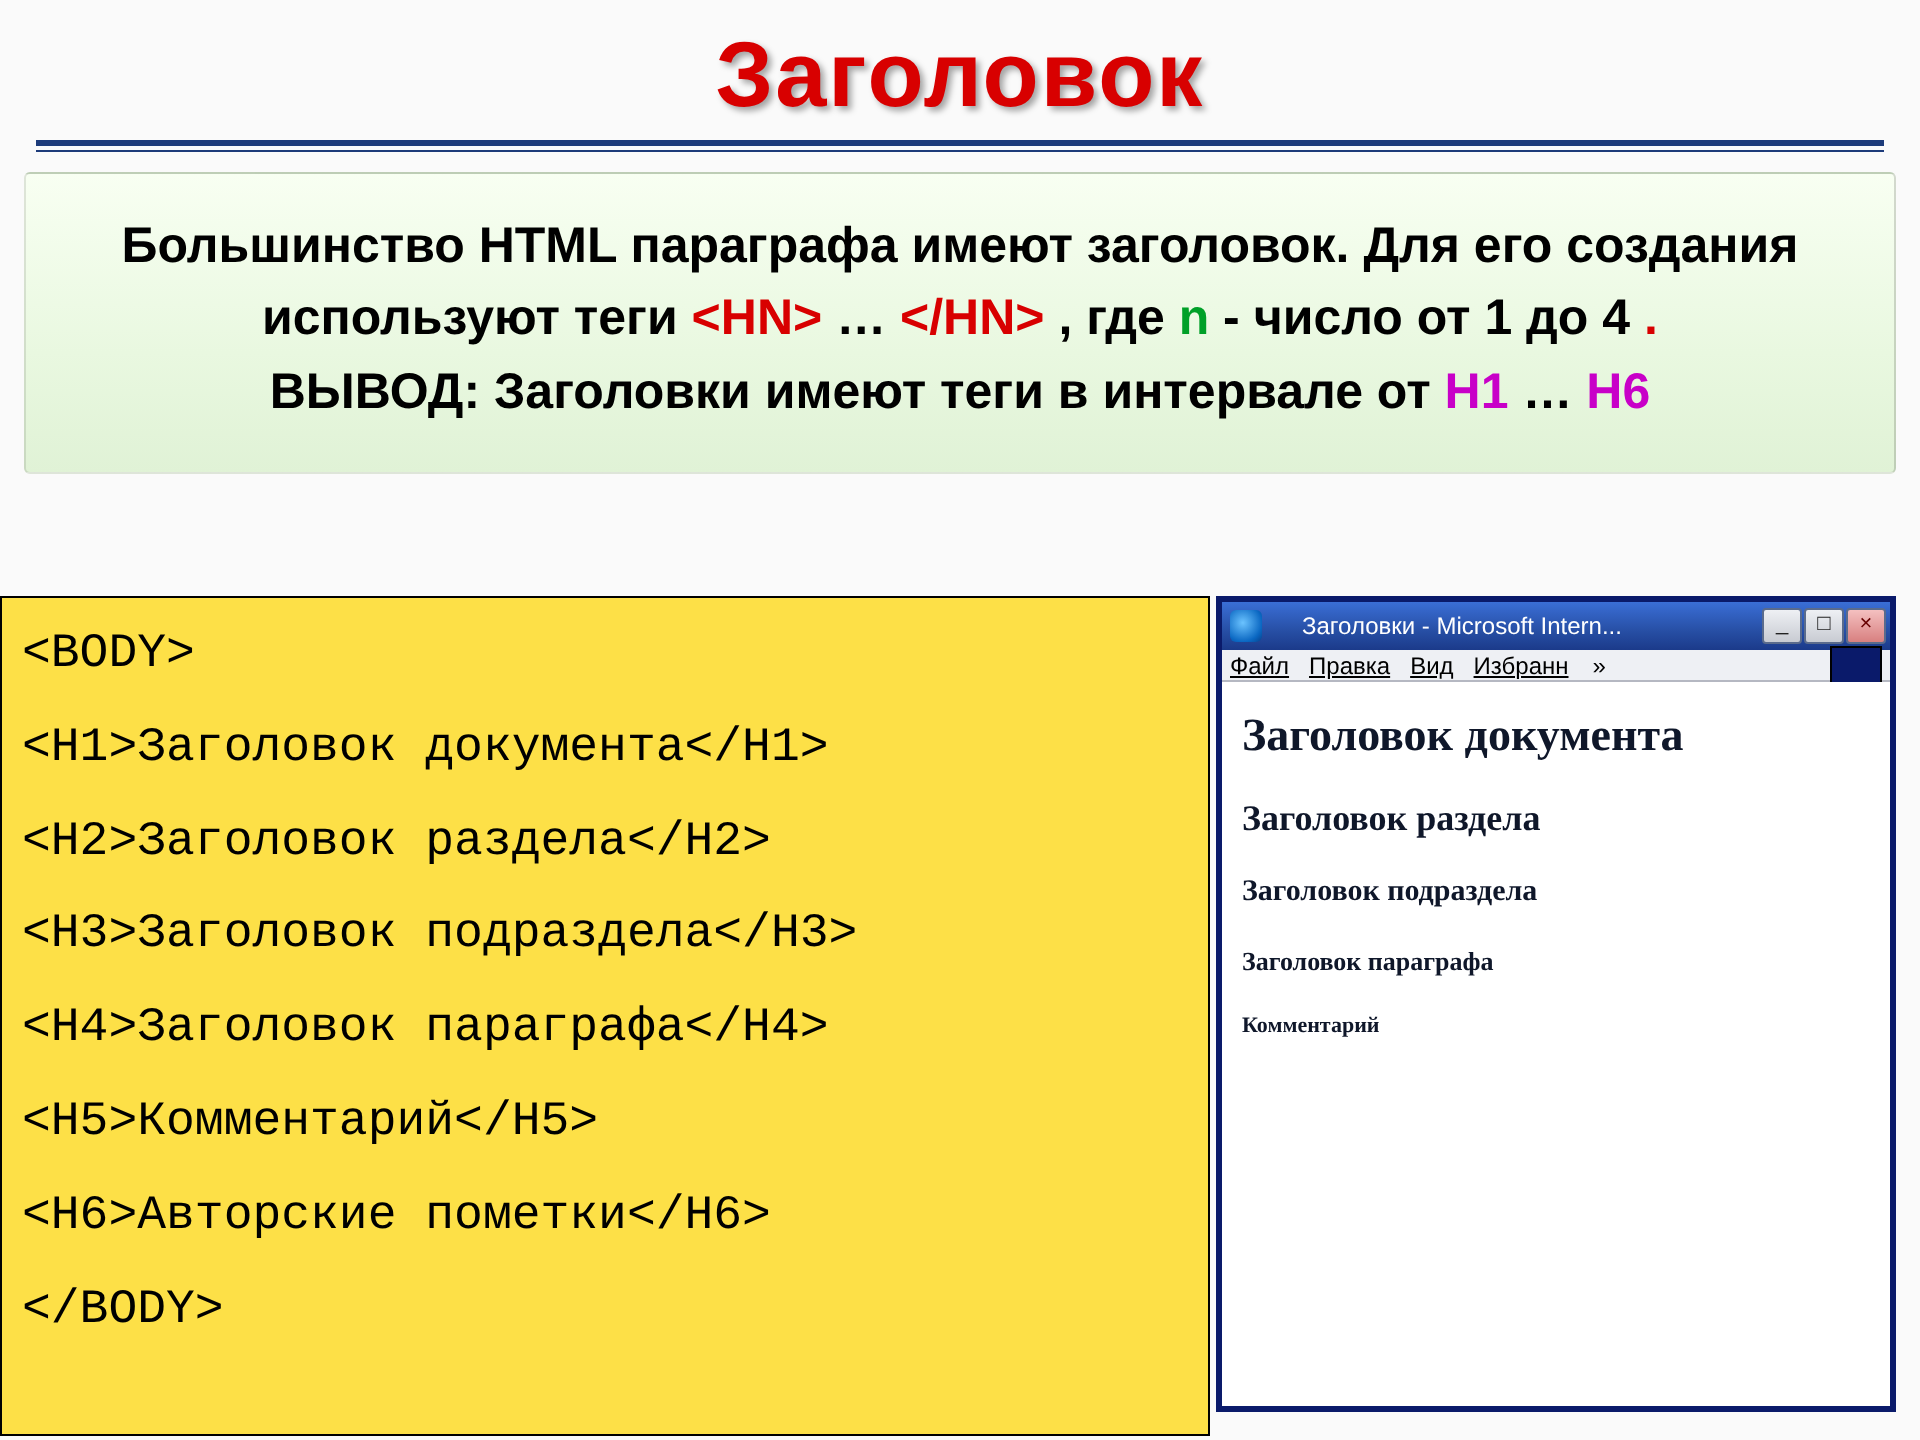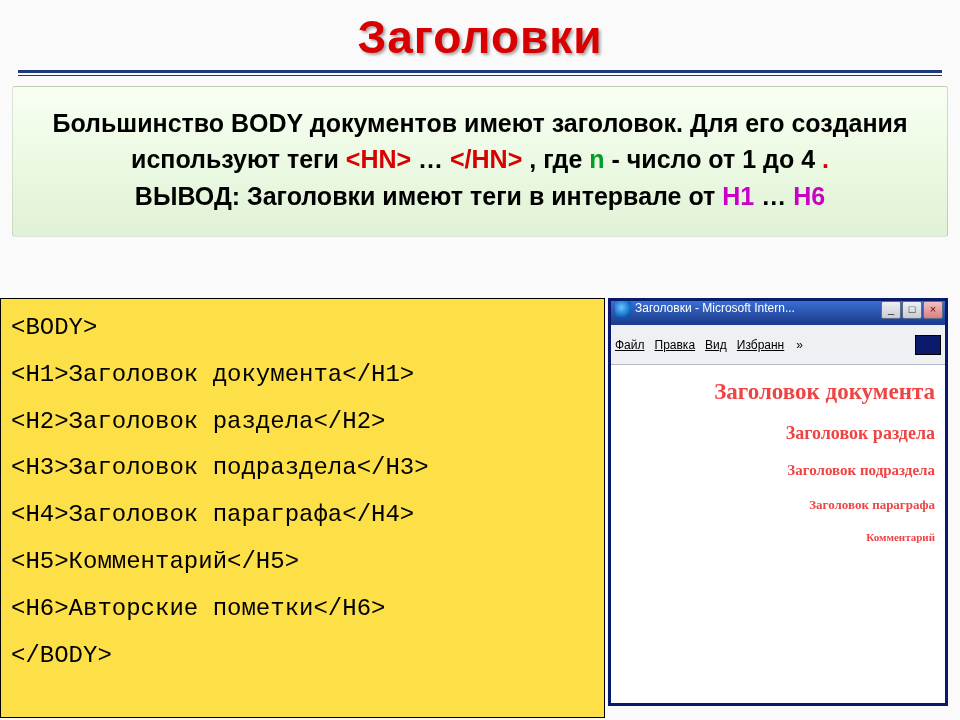--- a/index.html
+++ b/index.html
@@ -78,24 +78,24 @@
     background: #fff;
     font-family: Tahoma, Arial, sans-serif;
     display: flex;
     flex-direction: column;
   }
   .win-titlebar {
     height: 24px;
     background: linear-gradient(to bottom, #3a6ed6 0%, #274fa5 60%, #1b3a8a 100%);
     color: #fff;
     display: flex;
-    align-items: flex-start;
+    align-items: center;
     font-size: 12px;
     padding: 0 2px 0 4px;
-    gap: 4px;
+    gap: 20px;
   }
   .win-titlebar .ie-icon {
     width: 16px; height: 16px;
     background: radial-gradient(circle at 40% 40%, #6bc3ff 0%, #0a67c2 70%, #07408a 100%);
     border-radius: 3px;
     flex: 0 0 auto;
   }
   .win-titlebar .title-text { flex: 1 1 auto; overflow:hidden; white-space:nowrap; text-overflow:ellipsis;}
   .win-controls { display:flex; gap:1px; }
   .win-btn {
@@ -105,21 +105,21 @@
     border-radius: 2px;
     font-size: 11px;
     line-height: 14px;
     text-align: center;
     color: #222;
     cursor: default;
   }
   .win-btn.close { background: linear-gradient(#f4c0c0,#d88080); color:#600; }
 
   .win-menubar {
-    height: 40px;
+    height: 16px;
     background: #eef0f4;
     border-bottom: 1px solid #b5b8c2;
     display: flex;
     align-items: center;
     font-size: 12px;
     padding: 0 4px;
     gap: 10px;
     color: #000;
   }
   .win-menubar .menu-item { text-decoration: underline; cursor: default; }
@@ -131,39 +131,38 @@
     border: 1px solid #000;
   }
 
   .win-content {
     flex: 1 1 auto;
     background: #fff;
     padding: 8px 10px 6px 10px;
     display: flex;
     flex-direction: column;
     font-family: "Times New Roman", serif;
-    color: #ef4444;
-    align-items: flex-end;
+    color: #0f172a;
   }
   .win-content .doc-h1 { font-size: 23px; font-weight: bold; margin: 6px 0 18px 0; }
   .win-content .doc-h2 { font-size: 18px; font-weight: bold; margin: 0 0 18px 0; }
   .win-content .doc-h3 { font-size: 15px; font-weight: bold; margin: 0 0 18px 0; }
   .win-content .doc-h4 { font-size: 13px; font-weight: bold; margin: 0 0 18px 0; }
   .win-content .doc-h5 { font-size: 11px; font-weight: bold; margin: 0 0 2px 0; }
   .win-content .doc-h6 { font-size: 9px;  font-weight: bold; margin: 0 0 4px 0; }
 </style>
 </head>
 <body>
 
-<div class="title">Заголовки</div>
+<div class="title">Заголовок</div>
 <hr class="hr1">
 <hr class="hr2">
 
 <div class="intro-box">
-  <span>Большинство BODY документов имеют заголовок. Для его создания используют теги </span>
+  <span>Большинство HTML параграфа имеют заголовок. Для его создания используют теги </span>
   <span class="red">&lt;HN&gt;</span>
   <span>…</span>
   <span class="red">&lt;/HN&gt;</span>
   <span>, где </span>
   <span class="green">n</span>
   <span> - число от 1 до 4</span>
   <span class="red">.</span>
   <br>
   <span>ВЫВОД: Заголовки имеют теги в интервале от </span>
   <span class="magenta">H1</span>

